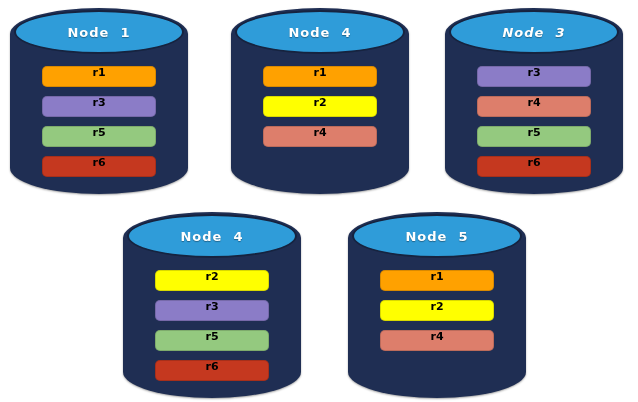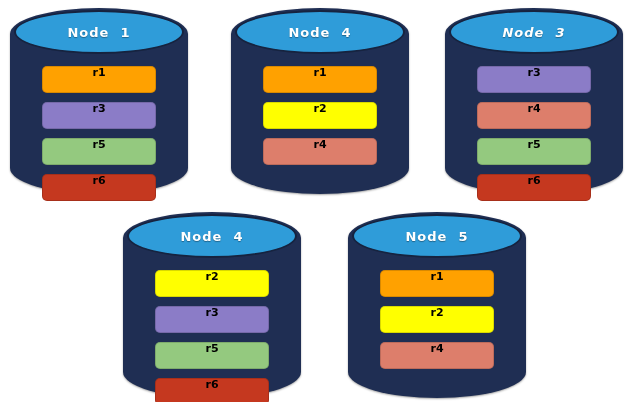--- a/index.html
+++ b/index.html
@@ -41,21 +41,21 @@
     font-weight: bold;
     white-space: pre;
     letter-spacing: 1px;
     text-shadow: 0 1px 1px rgba(0,0,0,0.35);
   }
   .bars {
     position: absolute;
     top: 58px; left: 0; right: 0;
   }
   .replica-bar {
-    width: 114px; height: 27px;
+    width: 114px; height: 21px;
     margin: 0 auto 9px auto;
     border-radius: 5px;
     font-size: 11px;
     font-weight: bold;
     color: #000000;
     text-align: center;
     line-height: 13px;
     box-shadow: inset 0 0 0 1px rgba(0,0,0,0.15);
   }
 </style>

